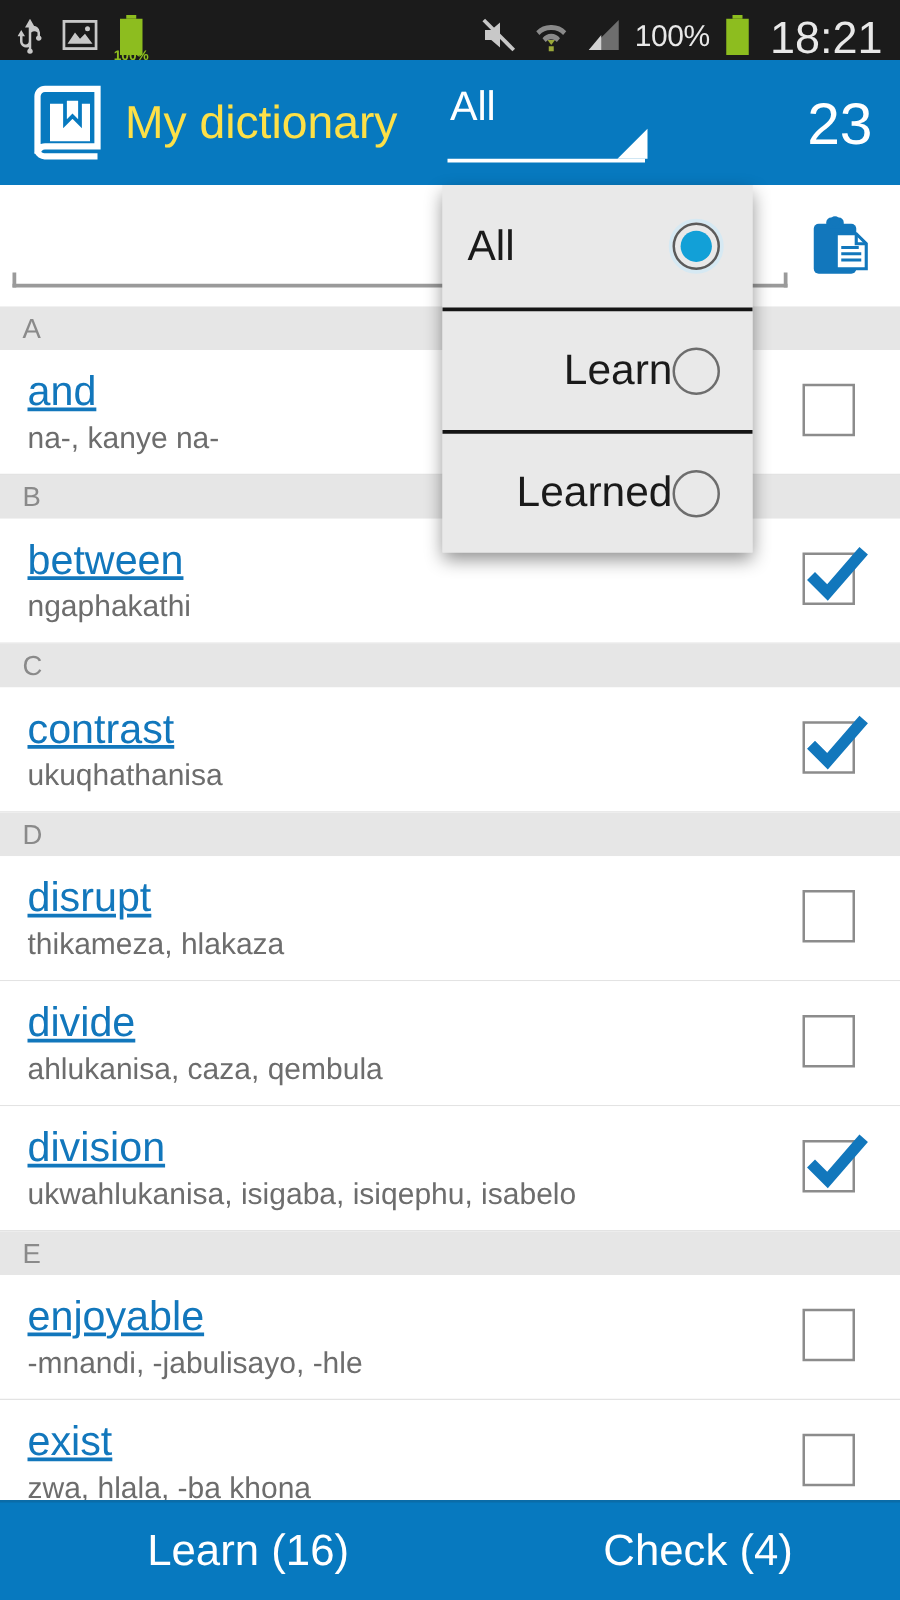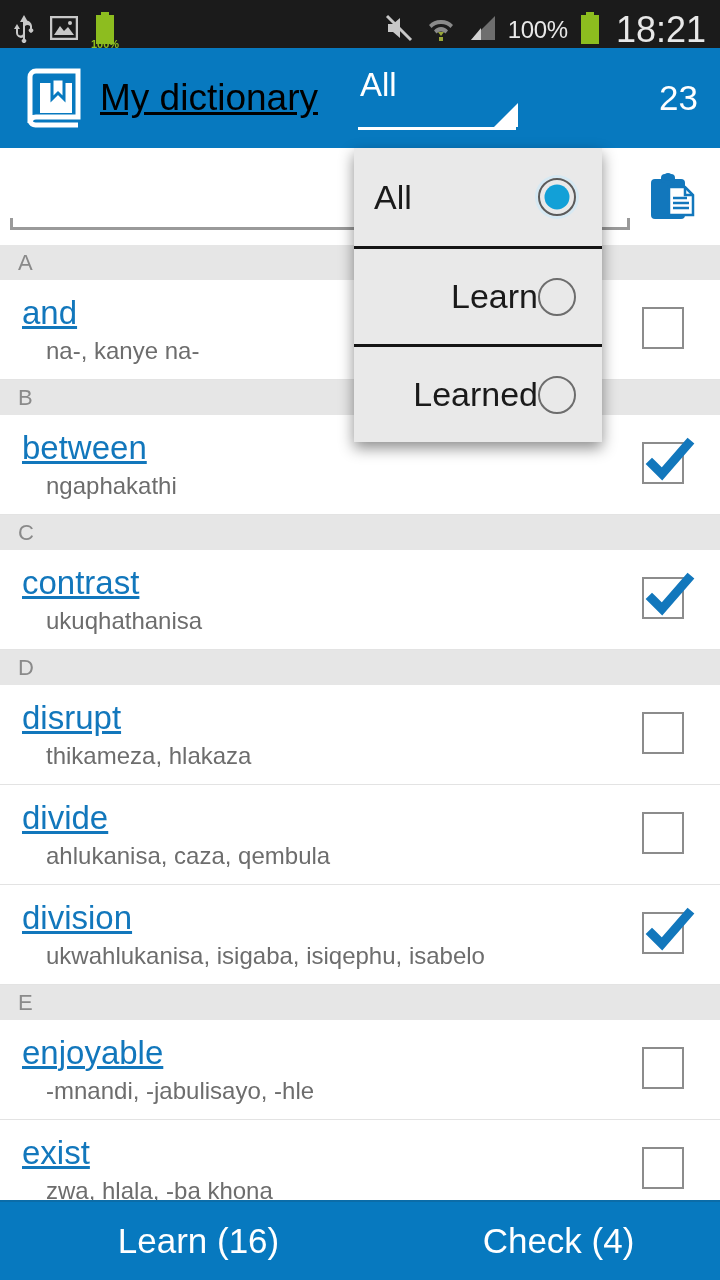--- a/index.html
+++ b/index.html
@@ -64,25 +64,24 @@
     top: 48px; left: 0;
     width: 720px;
     height: 100px;
     background: #0779bf;
     display: flex;
     align-items: center;
     padding: 0 22px;
   }
   .app-logo { width: 62px; height: 62px; flex: 0 0 auto; }
   .app-title {
-    color: #000000;
+    color: #fde047;
     font-size: 37px;
     margin-left: 16px;
     white-space: nowrap;
-    text-decoration: underline;
   }
   .spinner {
     position: relative;
     margin-left: 40px;
     width: 160px;
     height: 72px;
     flex: 0 0 auto;
   }
   .spinner-value {
     color: #ffffff;
@@ -100,21 +99,21 @@
   .spinner-caret {
     position: absolute;
     right: 0; bottom: 7px;
     width: 0; height: 0;
     border-left: 24px solid transparent;
     border-bottom: 24px solid #ffffff;
   }
   .word-count {
     margin-left: auto;
     color: #ffffff;
-    font-size: 35px;
+    font-size: 47px;
   }
 
   
   .search-row {
     position: absolute;
     top: 148px; left: 0;
     width: 720px;
     height: 97px;
     background: #ffffff;
     display: flex;
@@ -196,21 +195,20 @@
     line-height: 40px;
     white-space: nowrap;
     text-decoration: underline;
   }
   .word-translation {
     color: #6d6d6d;
     font-size: 24px;
     line-height: 32px;
     margin-top: 2px;
     white-space: nowrap;
-    margin-left: 24px;
   }
   .cb {
     flex: 0 0 auto;
     position: relative;
     width: 46px; height: 46px;
     margin-right: 14px;
   }
   .cb-box {
     position: absolute;
     left: 0; top: 0;

